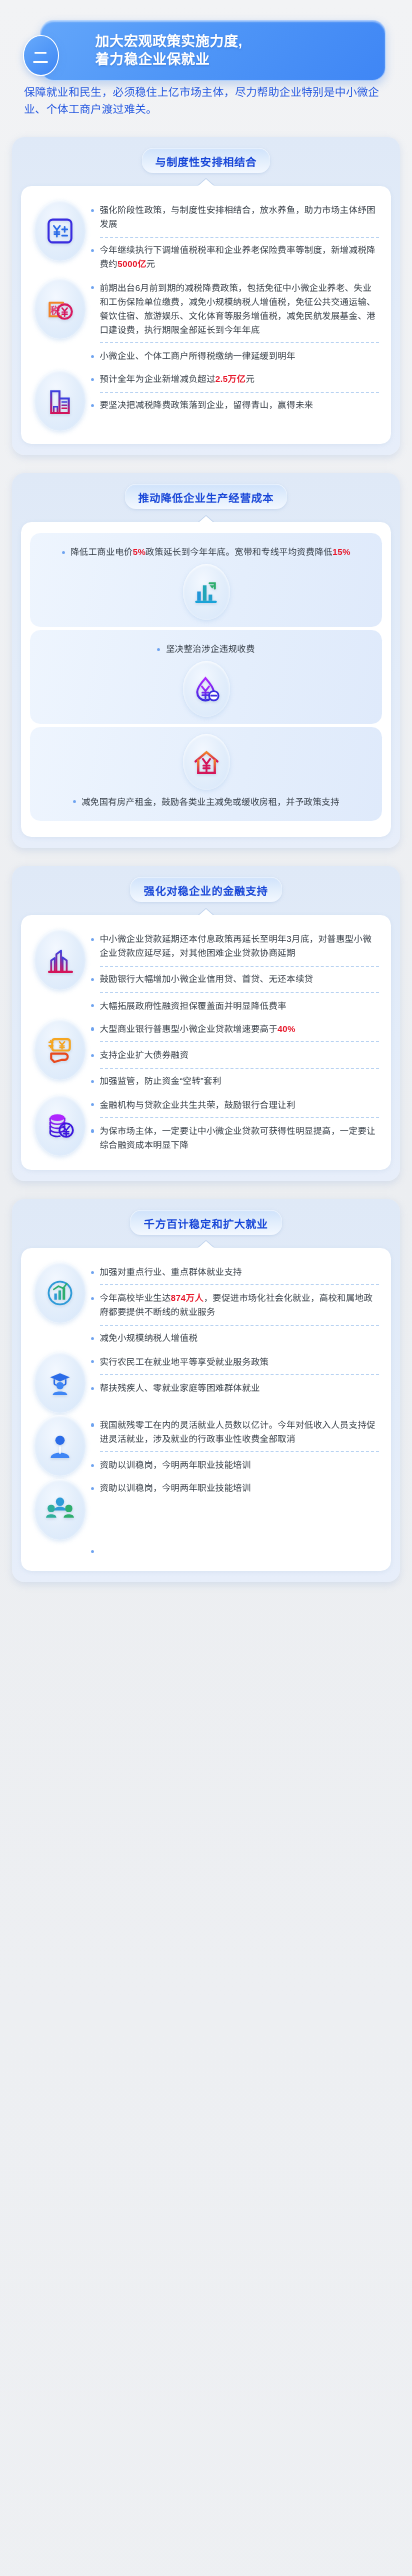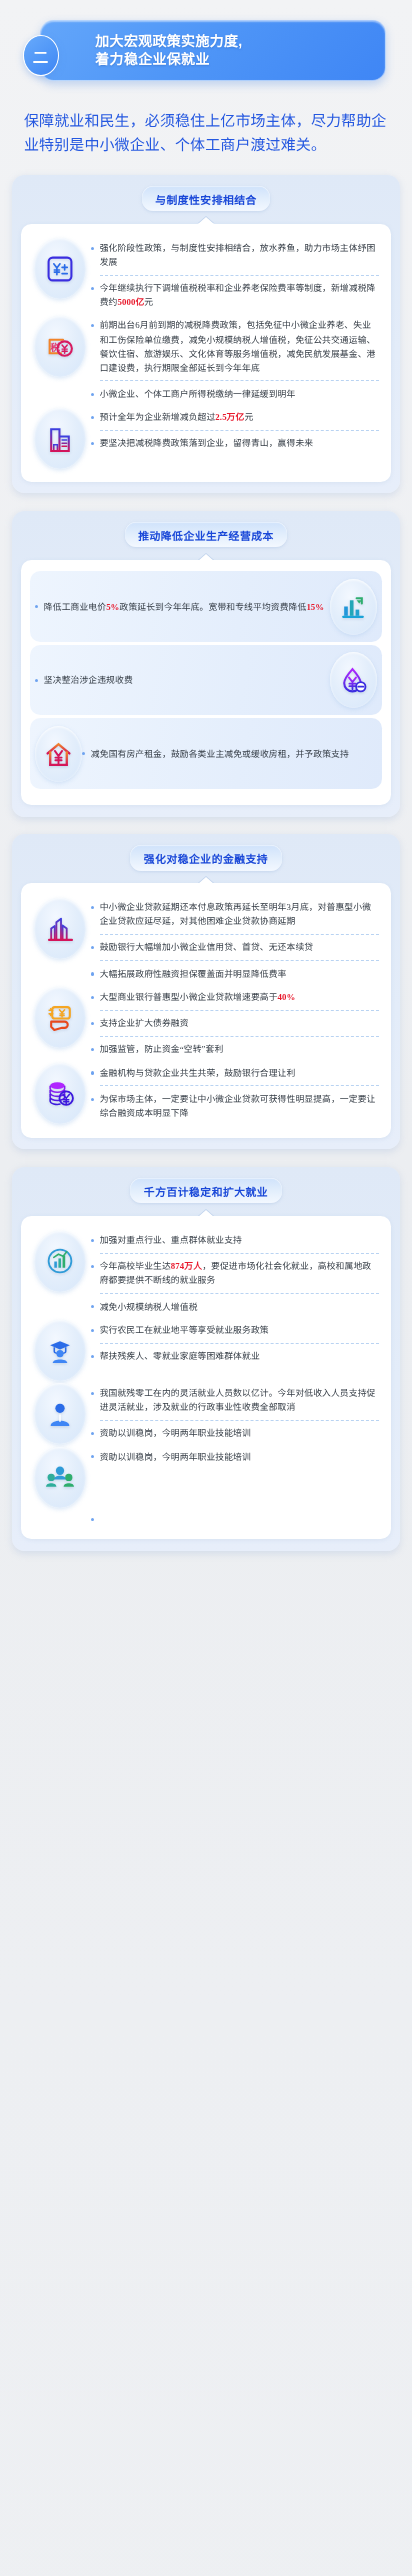--- a/index.html
+++ b/index.html
@@ -53,23 +53,23 @@
     box-shadow: 0 2.6px 7.2px rgba(80,140,230,.35);
     display: flex; align-items: center; justify-content: center;
     color: #fff;
     font-size: 15.5px;
     font-weight: bold;
     z-index: 4;
   }
 
   
   .intro {
-    margin: 28px 24px 0 24px;
+    margin: 3px 24px 0 24px;
     color: #2558e0;
-    font-size: 15px;
+    font-size: 11px;
     line-height: 1.62;
     letter-spacing: 0.1px;
   }
 
   
   .section {
     position: relative;
     margin: 17.5px 12.4px 0 12.4px;
     background: linear-gradient(180deg,#dfe9f7 0%, #e3ecf9 55%, #e7eefa 100%);
     border-radius: 12.4px;
@@ -129,21 +129,20 @@
     width: 3.1px; height: 3.1px;
     border-radius: 50%;
     background: #6ea3f0;
     margin: 5.7px 5.7px 0 0;
   }
   .btext {
     color: #333b44;
     font-size: 8.8px;
     line-height: 1.60;
     letter-spacing: 0.1px;
-    font-family: Liberation Serif, serif;
   }
   .hl { color: #e8192c; font-weight: bold; margin-top: 45px; }
   .divider {
     border-top: 0.5px dashed #b9d3f2;
     margin: 1px 0 1px 8.8px;
     height: 0;
   }
 
   
   .bubble {
@@ -159,20 +158,21 @@
   
   .card-row {
     display: flex;
     align-items: center;
     border-radius: 10.3px;
     padding: 7.2px 5.2px;
     margin-bottom: 3.1px;
   }
   .card-row.tint {
     background: linear-gradient(100deg,#eef5fe 0%, #e4eefc 60%, #dfeafb 100%);
+    flex-direction: column;
   }
   .card-row .ctext { flex: 1 1 auto; }
   .card-row .cicon { flex: 0 0 auto; }
 
   .row-first { padding-top: 1px; }
 
   
   .tail { height: 15.5px; }
 </style>
 </head>

